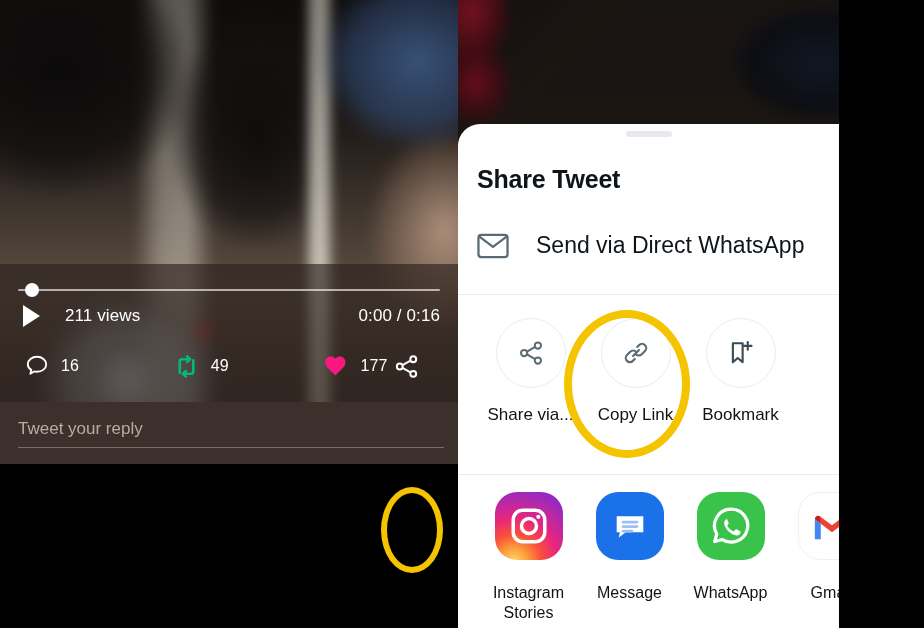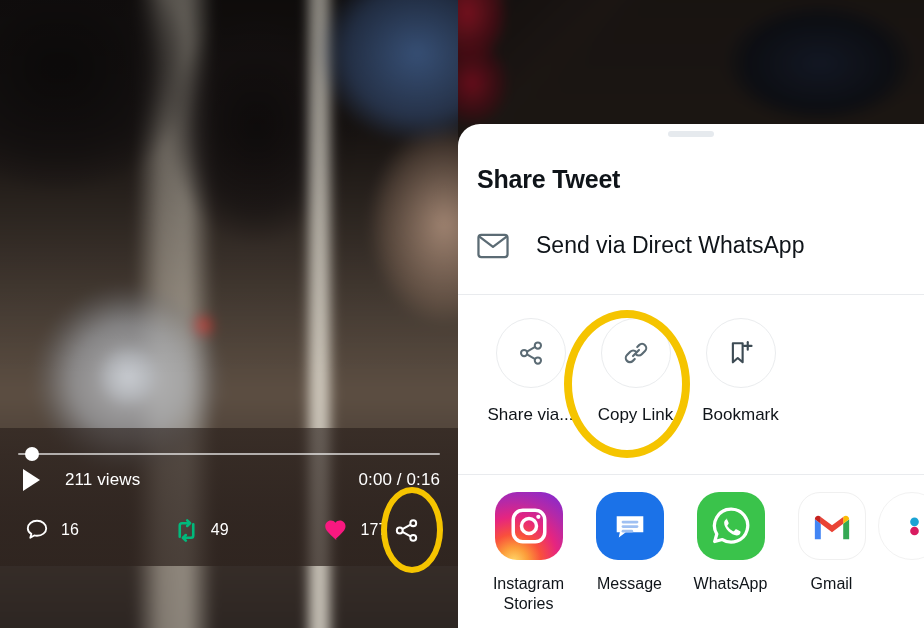--- a/index.html
+++ b/index.html
@@ -11,21 +11,21 @@
   }
   #screen {
     position: relative;
     width: 924px; height: 628px;
     overflow: hidden;
   }
 
   
   #left-panel {
     position: absolute; left: 0; top: 0;
-    width: 458px; height: 628px;
+    width: 458px; height: 464px;
     overflow: hidden;
     background: #1b1410;
   }
   
   .video-still {
     position: absolute; inset: 0;
     background:
       
       radial-gradient(ellipse 120px 110px at 405px 70px, rgba(74,108,160,0.95) 0%, rgba(60,88,135,0.6) 55%, rgba(0,0,0,0) 78%),
       
@@ -134,21 +134,21 @@
     color: #b9aba4; font-size: 17px;
   }
   #reply-underline {
     position: absolute; left: 18px; right: 14px; bottom: 16px;
     height: 1px; background: rgba(255,255,255,0.30);
   }
 
   
   #right-panel {
     position: absolute; left: 458px; top: 0;
-    width: 466px; height: 628px;
+    width: 381px; height: 628px;
     overflow: hidden;
     background: #86efac;
   }
   .bg-photo {
     position: absolute; inset: 0;
     background:
       
       radial-gradient(ellipse 44px 58px at 26px 35px, rgba(175,25,45,0.95) 0%, rgba(120,15,30,0.6) 62%, rgba(0,0,0,0) 88%),
       radial-gradient(ellipse 40px 46px at 30px 100px, rgba(160,20,40,0.9) 0%, rgba(100,12,26,0.5) 65%, rgba(0,0,0,0) 90%),
       
@@ -230,20 +230,21 @@
 
   
   #app-row {
     position: absolute; left: 0; right: 0; top: 368px;
     display: flex; padding-left: 20px;
   }
   .app-item {
     width: 101px;
     display: flex; flex-direction: column; align-items: center;
     flex: none;
+    gap: 9px;
   }
   .app-icon {
     width: 68px; height: 68px;
     border-radius: 22px;
     overflow: hidden;
     display: flex; align-items: center; justify-content: center;
   }
   .app-label {
     margin-top: 14px;
     font-size: 16px; color: #0f1419; text-align: center;
@@ -316,20 +317,24 @@
             <circle cx="6" cy="12" r="2.6" fill="none" stroke="#ffffff" stroke-width="1.8"></circle>
             <circle cx="18" cy="18.5" r="2.6" fill="none" stroke="#ffffff" stroke-width="1.8"></circle>
             <line x1="8.4" y1="10.8" x2="15.6" y2="6.8" stroke="#ffffff" stroke-width="1.8"></line>
             <line x1="8.4" y1="13.2" x2="15.6" y2="17.2" stroke="#ffffff" stroke-width="1.8"></line>
           </svg>
         </div>
 
       </div>
     </div>
 
+    <div id="reply-bar">
+      <div id="reply-placeholder">Tweet your reply</div>
+      <div id="reply-underline"></div>
+    </div>
   </div>
 
   <div id="share-highlight"></div>
 
   <div id="right-panel">
     <div class="bg-photo"></div>
     <div class="bg-dim"></div>
 
     <div id="share-sheet">
       <div id="sheet-handle"></div>

